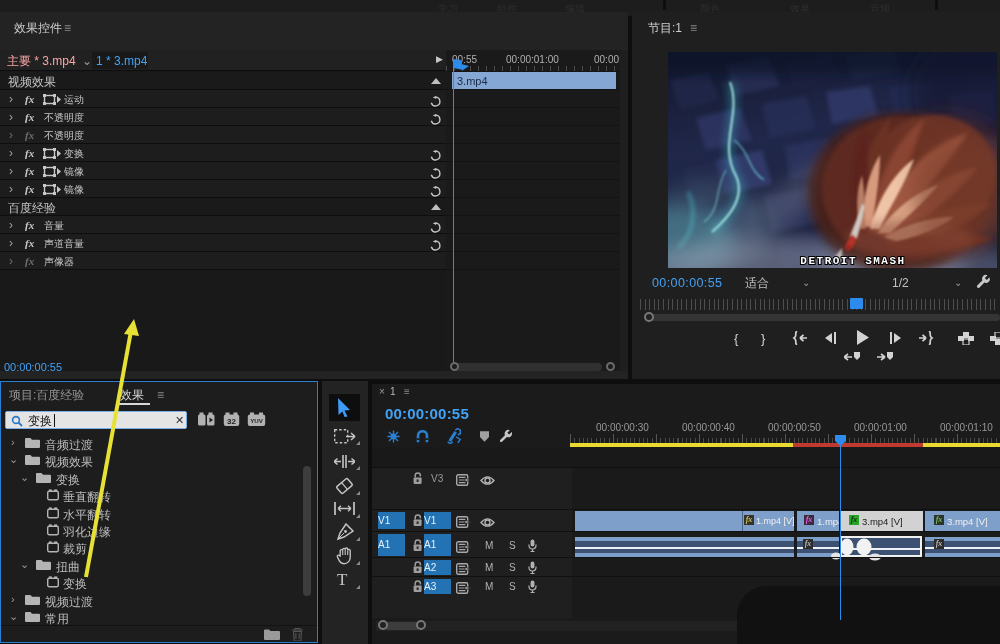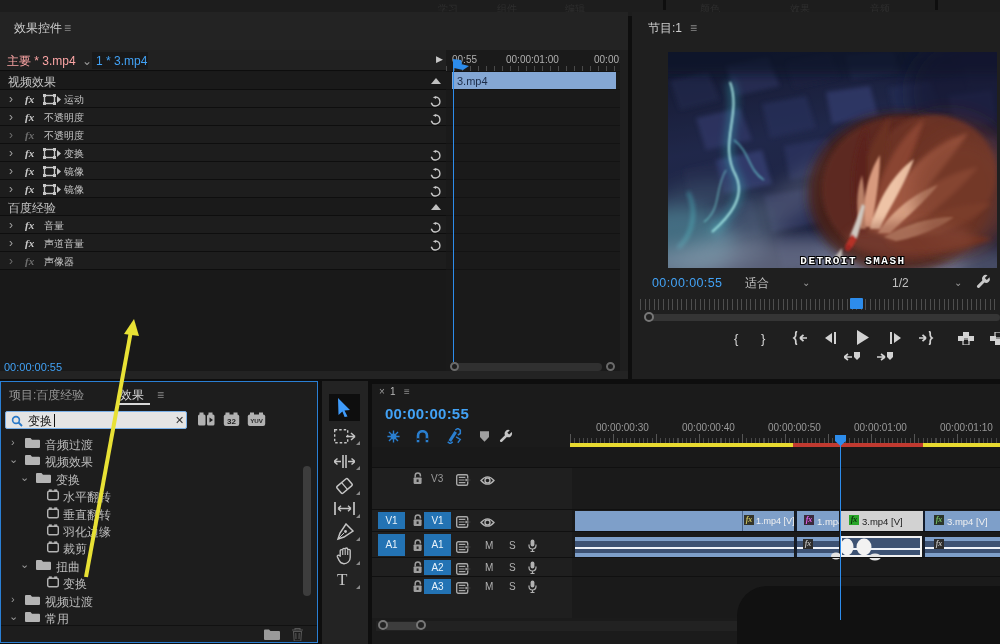--- a/index.html
+++ b/index.html
@@ -15,21 +15,21 @@
 .clipic{position:absolute;left:43px;top:4px;width:18px;height:11px}
 .nm{position:absolute;top:3px;color:#c4c4c4;font-size:10px;white-space:nowrap}
 .rst{position:absolute;left:430px;top:3px}
 .trow{position:relative;width:316px;height:17.4px}
 .tchev{position:absolute;top:1px;color:#9a9a9a;font-size:11px}
 .fold{position:absolute;top:2px;width:15px;height:12px}
 .fxico{position:absolute;top:2px;width:13px;height:12px}
 .tname{position:absolute;top:2px;color:#bdbdbd;font-size:12px;white-space:nowrap}
 .rlbl{position:absolute;top:8px;color:#989898;font-size:10px;white-space:nowrap}
 .trk{position:absolute;left:0;width:628px;border-top:1px solid #101010}
-.tbox{position:absolute;width:24px;height:15px;background:#2373b4;color:#e8f2fa;font-size:10px;text-align:center;line-height:15px}
+.tbox{position:absolute;width:24px;height:15px;background:#2373b4;color:#e8f2fa;font-size:10px;text-align:left;line-height:15px}
 .ms{position:absolute;color:#b2b2b2;font-size:10px}
 </style></head>
 <body>
 <div id="stage">
 
 <div class="abs" style="left:0;top:0;width:1000px;height:16px;background:#1d1d1d;overflow:hidden">
   <div class="txt" style="left:440;top:6;color:#4a4a4a;font-size:10px"></div>
   <span class="txt" style="left:438px;top:4px;color:#2e2e2e;font-size:10px">学习</span>
   <span class="txt" style="left:497px;top:4px;color:#2e2e2e;font-size:10px">组件</span>
   <span class="txt" style="left:565px;top:4px;color:#2e2e2e;font-size:10px">编辑</span>
@@ -435,27 +435,27 @@
           <span class="tchev" style="left:19px">⌄</span>
           <svg class="fold" style="left:35px">
             <use href="#folderico"></use>
           </svg>
           <span class="tname" style="left:55px">变换</span>
         </div>
     <div class="trow">
           <svg class="fxico" style="left:46px">
             <use href="#fxico"></use>
           </svg>
-          <span class="tname" style="left:62px">水平翻转</span>
+          <span class="tname" style="left:62px">垂直翻转</span>
         </div>
     <div class="trow">
           <svg class="fxico" style="left:46px">
             <use href="#fxico"></use>
           </svg>
-          <span class="tname" style="left:62px">垂直翻转</span>
+          <span class="tname" style="left:62px">水平翻转</span>
         </div>
     <div class="trow">
           <svg class="fxico" style="left:46px">
             <use href="#fxico"></use>
           </svg>
           <span class="tname" style="left:62px">羽化边缘</span>
         </div>
     <div class="trow">
           <svg class="fxico" style="left:46px">
             <use href="#fxico"></use>

